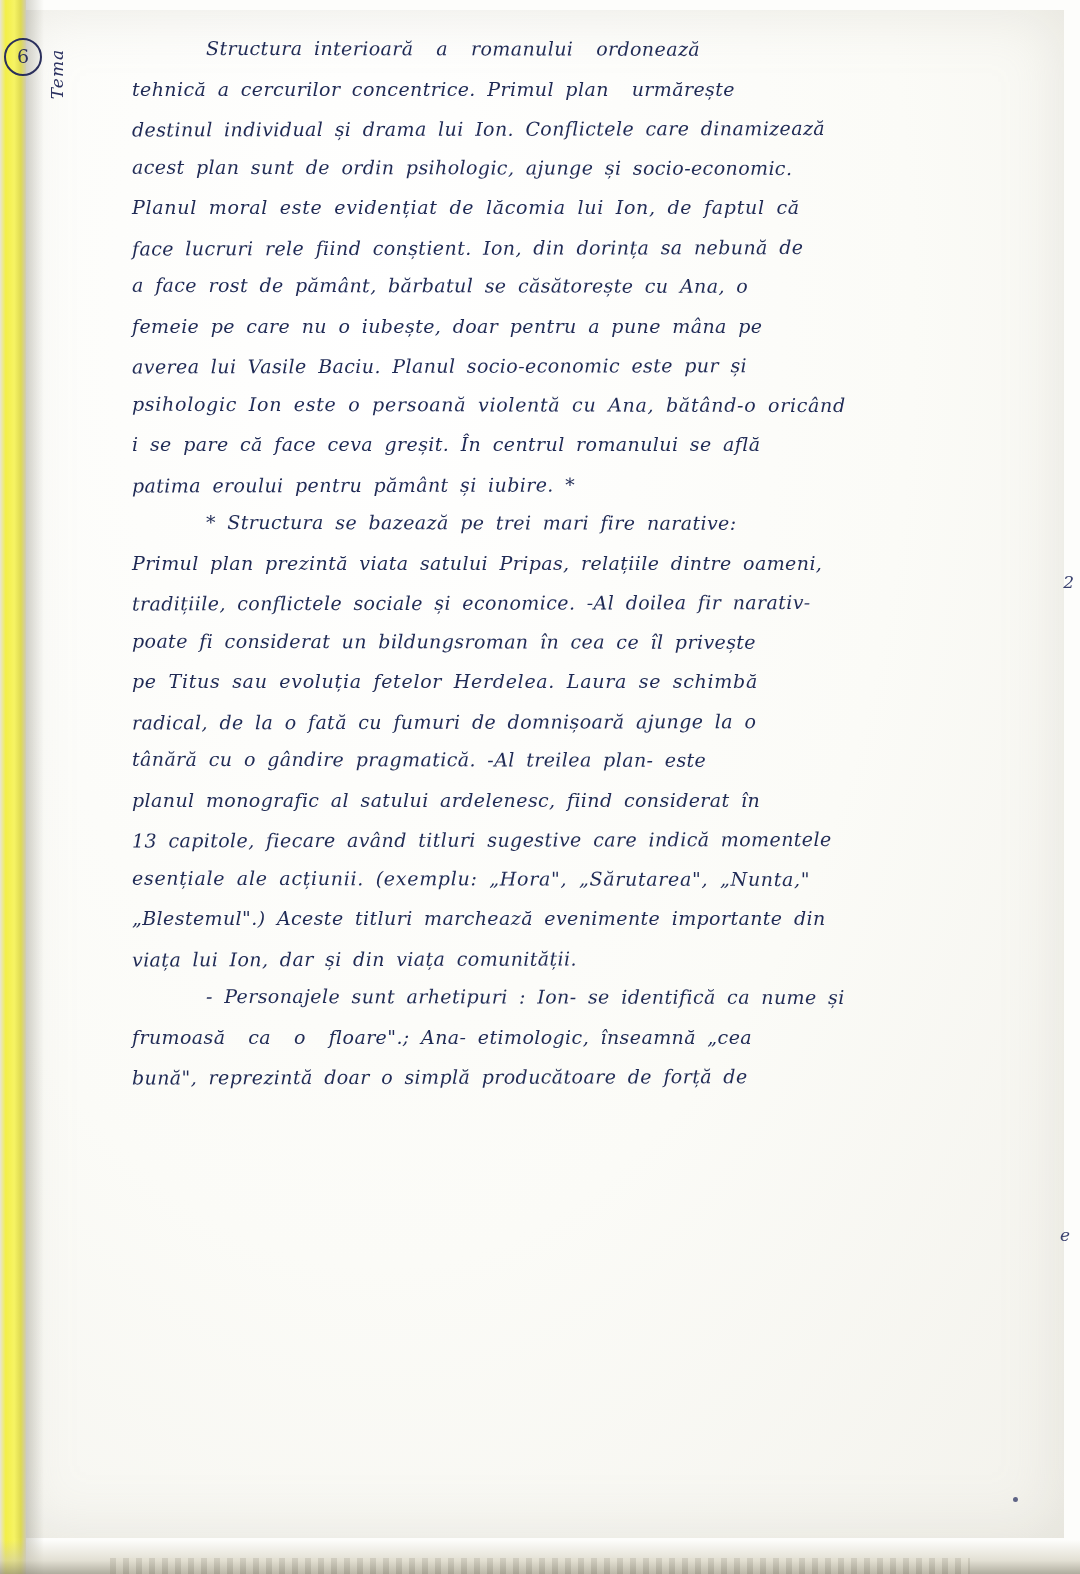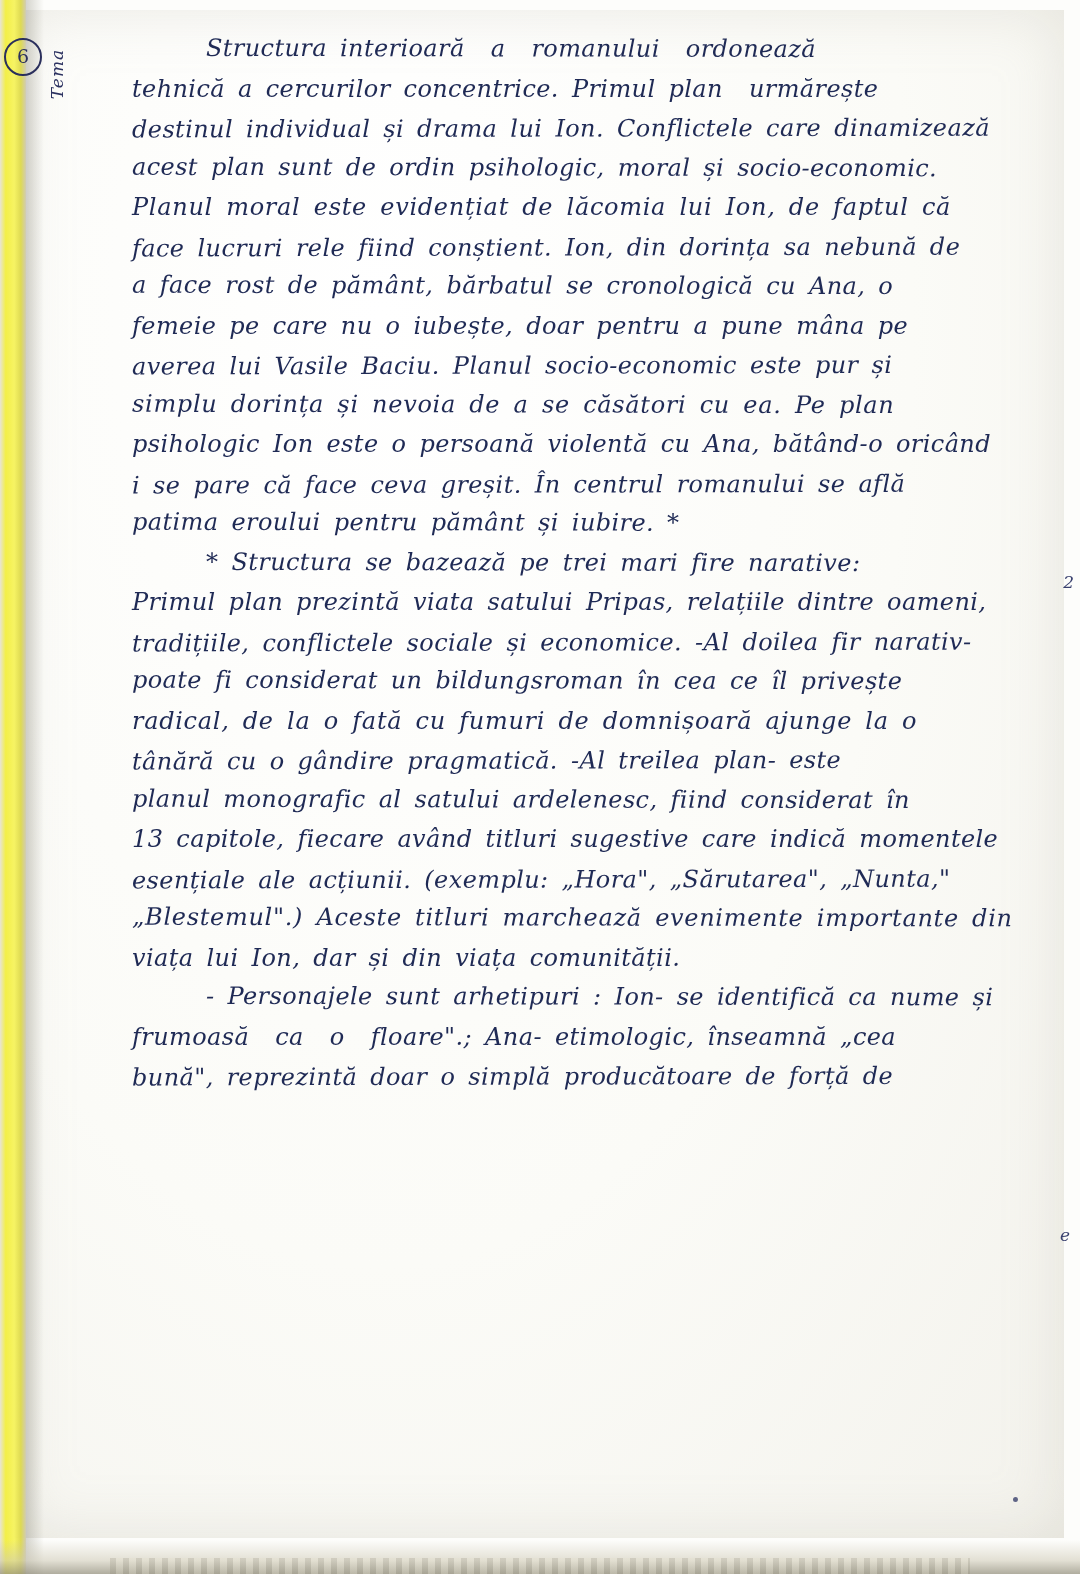--- a/index.html
+++ b/index.html
@@ -102,21 +102,21 @@
 
   
   #handwriting {
     position: absolute;
     left: 58px;
     top: 30px;
     width: 970px;
     color: #1f2a55;
     font-family: "DejaVu Serif", serif;
     font-style: italic;
-    font-size: 24px;
+    font-size: 19px;
     line-height: 39.5px;
     letter-spacing: 0.4px;
     word-spacing: 5px;
     text-align: justify;
     text-rendering: optimizeLegibility;
   }
   #handwriting p {
     margin: 0;
   }
   #handwriting p.indent {
@@ -165,36 +165,36 @@
   <div id="binder-shadow"></div>
 
   <div id="page-number">6</div>
   <div id="margin-word">Tema</div>
 
   <div id="handwriting">
     <p class="block indent" id="para-1">
         <span class="ln" style="padding-left: 74px;">Structura interioară  a  romanului  ordonează</span>
         <span class="ln">tehnică a cercurilor concentrice. Primul plan  urmărește</span>
         <span class="ln">destinul individual și drama lui Ion. Conflictele care dinamizează</span>
-        <span class="ln">acest plan sunt de ordin psihologic, moral și socio-economic.</span>
+        <span class="ln">acest plan sunt de ordin psihologic, ajunge și socio-economic.</span>
         <span class="ln">Planul moral este evidențiat de lăcomia lui Ion, de faptul că</span>
         <span class="ln">face lucruri rele fiind conștient. Ion, din dorința sa nebună de</span>
-        <span class="ln">a face rost de pământ, bărbatul se cronologică cu Ana, o</span>
+        <span class="ln">a face rost de pământ, bărbatul se căsătorește cu Ana, o</span>
         <span class="ln">femeie pe care nu o iubește, doar pentru a pune mâna pe</span>
         <span class="ln">averea lui Vasile Baciu. Planul socio-economic este pur și</span>
-        <span class="ln">simplu dorința și nevoia de a se căsători cu ea. Pe plan</span>
         <span class="ln">psihologic Ion este o persoană violentă cu Ana, bătând-o oricând</span>
         <span class="ln">i se pare că face ceva greșit. În centrul romanului se află</span>
         <span class="ln">patima eroului pentru pământ și iubire. *</span>
       </p>
     <p class="block indent" id="para-3">
         <span class="ln" style="padding-left: 74px;">* Structura se bazează pe trei mari fire narative:</span>
         <span class="ln">Primul plan prezintă viata satului Pripas, relațiile dintre oameni,</span>
         <span class="ln">tradițiile, conflictele sociale și economice. -Al doilea fir narativ-</span>
         <span class="ln">poate fi considerat un bildungsroman în cea ce îl privește</span>
+        <span class="ln">pe Titus sau evoluția fetelor Herdelea. Laura se schimbă</span>
         <span class="ln">radical, de la o fată cu fumuri de domnișoară ajunge la o</span>
         <span class="ln">tânără cu o gândire pragmatică. -Al treilea plan- este</span>
         <span class="ln">planul monografic al satului ardelenesc, fiind considerat în</span>
         <span class="ln">13 capitole, fiecare având titluri sugestive care indică momentele</span>
         <span class="ln">esențiale ale acțiunii. (exemplu: „Hora", „Sărutarea", „Nunta,"</span>
         <span class="ln">„Blestemul".) Aceste titluri marchează evenimente importante din</span>
         <span class="ln">viața lui Ion, dar și din viața comunității.</span>
       </p>
     <p class="block indent" id="para-4">
         <span class="ln" style="padding-left: 74px;">- Personajele sunt arhetipuri : Ion- se identifică ca nume și</span>

